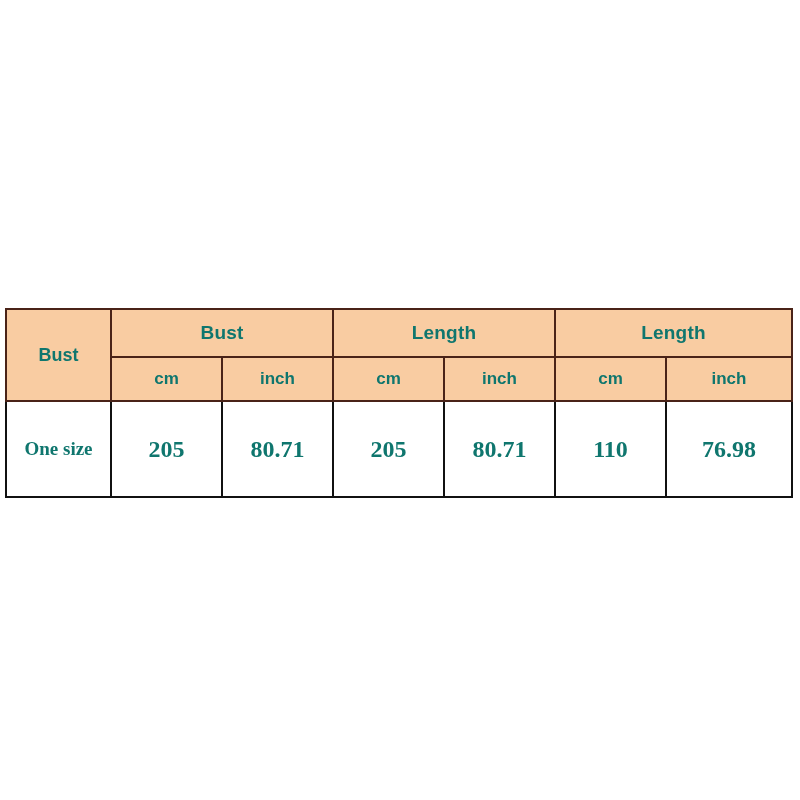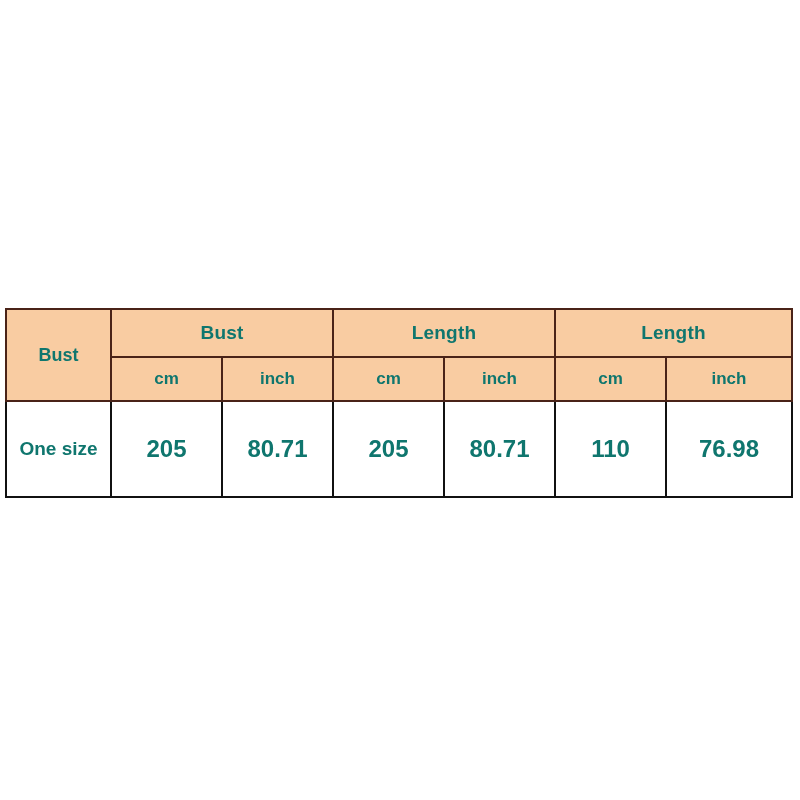--- a/index.html
+++ b/index.html
@@ -77,21 +77,21 @@
   col.c-size  { width: 105px; }
   col.c-num   { width: 111px; }
   col.c-num2  { width: 111px; }
   col.c-num3  { width: 111px; }
   col.c-num4  { width: 111px; }
   col.c-num5  { width: 111px; }
   col.c-num6  { width: 126px; }
 
   .row-head1 { height: 48px; }
   .row-head2 { height: 40px; }
-  .row-body  { height: 96px; }
+  .row-body  { height: 96px; font-family: Liberation Serif, serif; }
 </style>
 </head>
 <body>
 
 <div id="size-chart-wrap">
   <table class="size-chart">
     <colgroup>
       <col class="c-size">
       <col class="c-num">
       <col class="c-num2">

